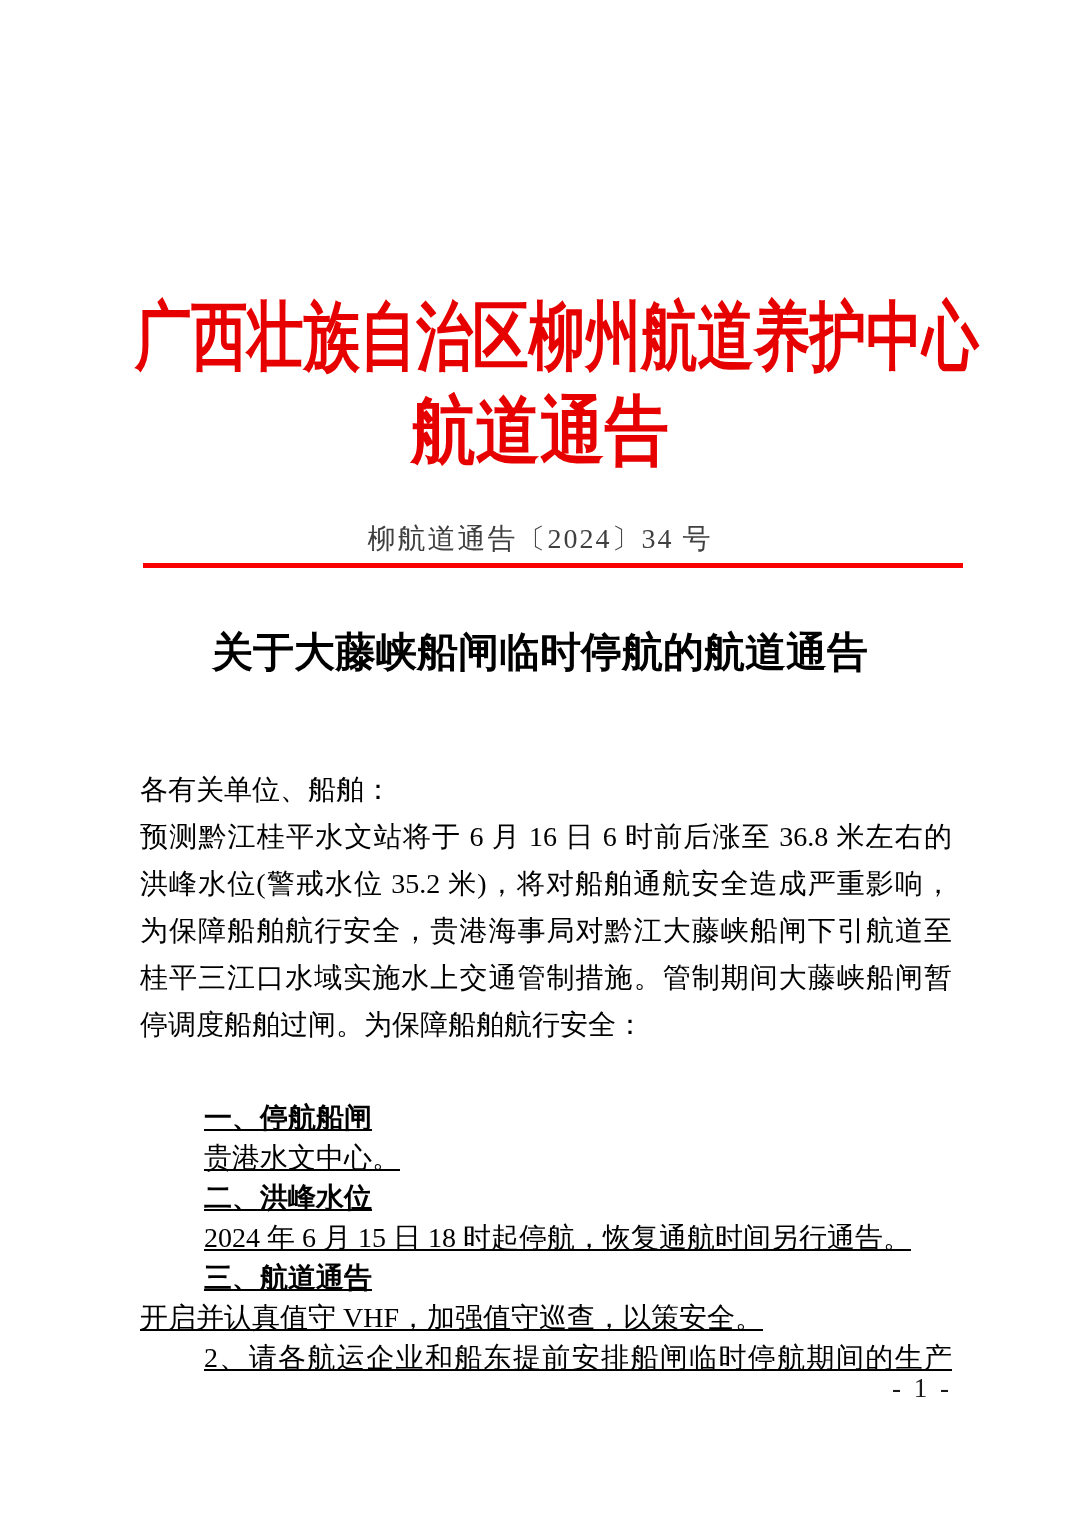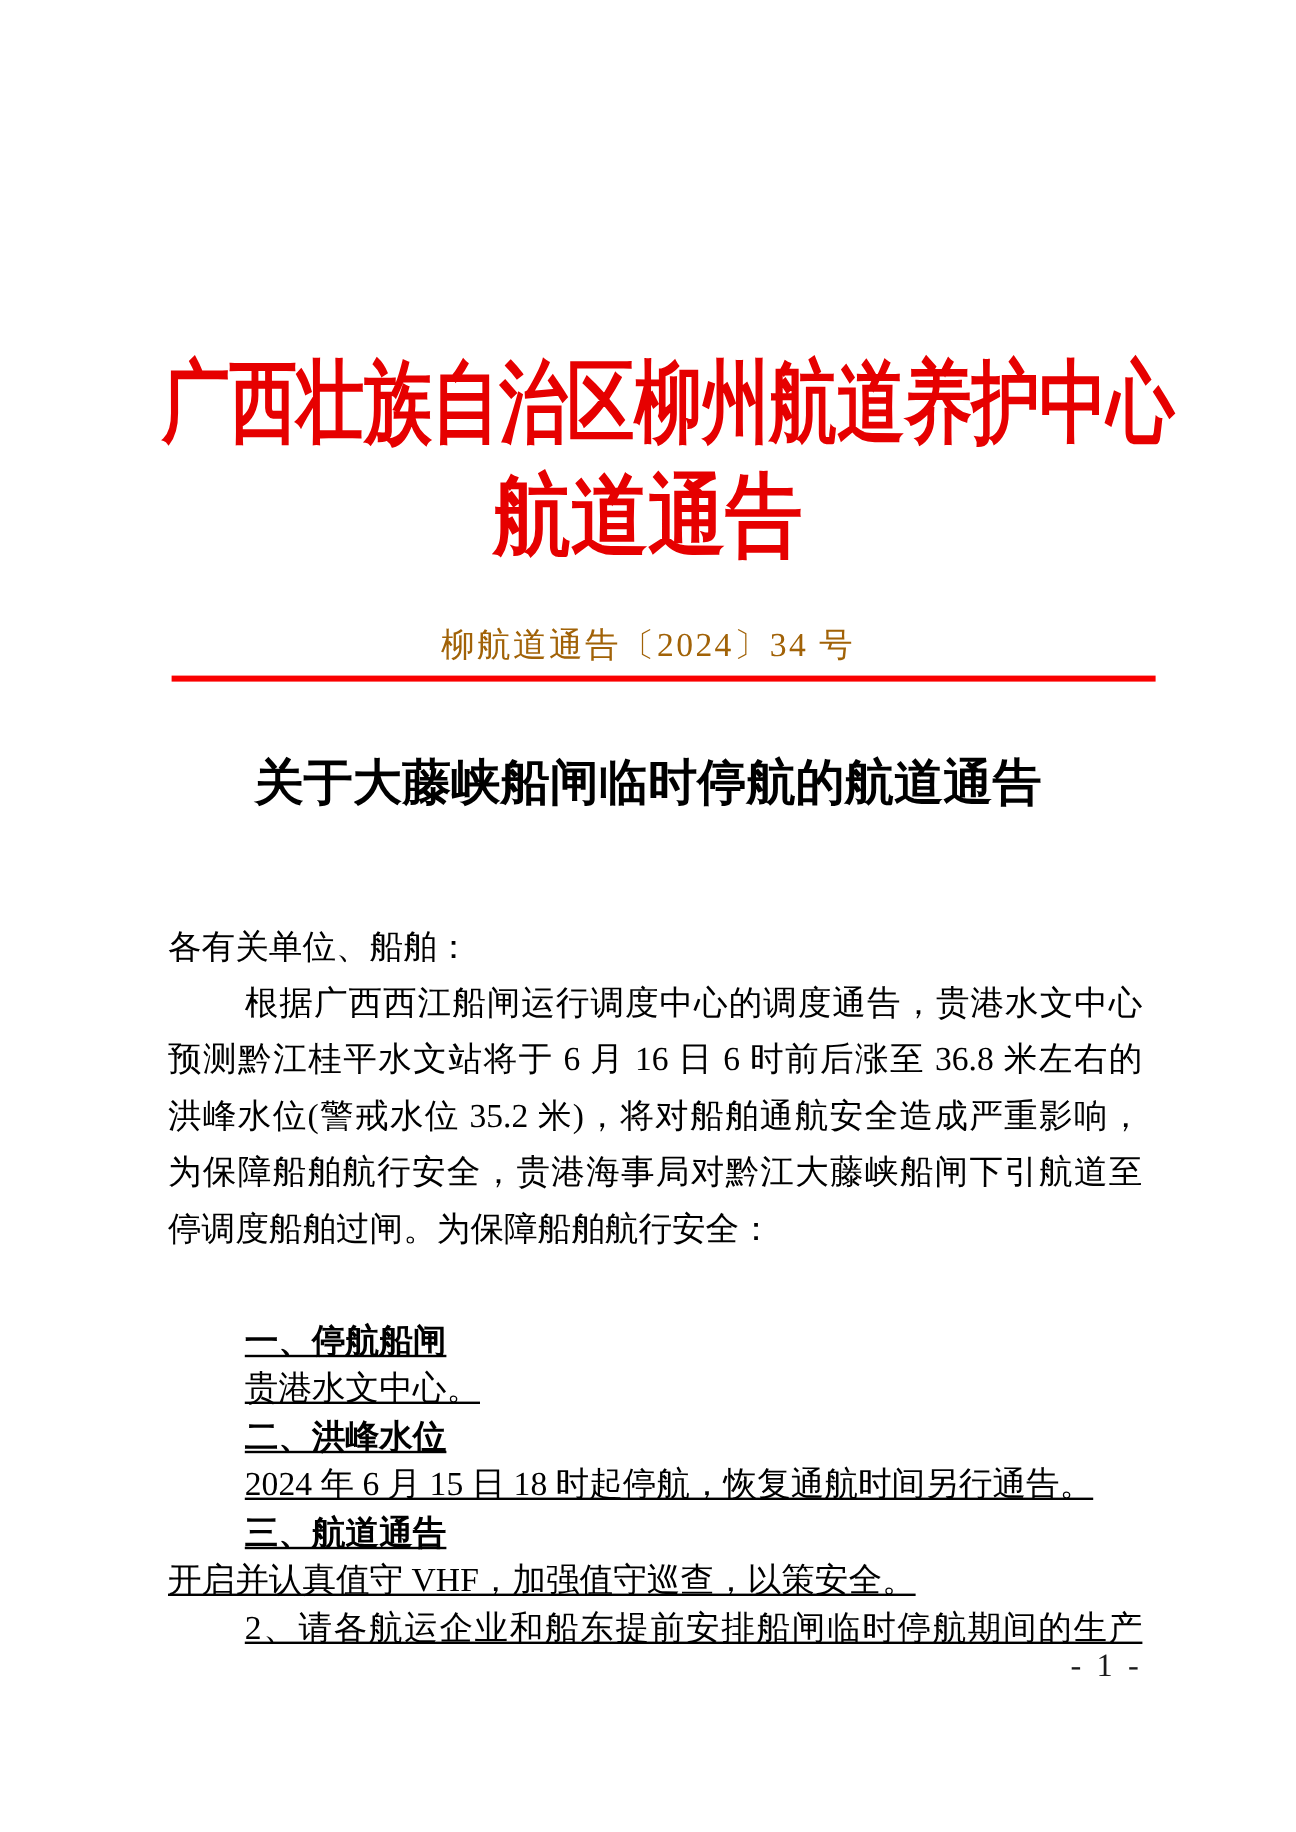--- a/index.html
+++ b/index.html
@@ -29,21 +29,21 @@
     transform:scaleX(0.87);transform-origin:540px 50%;
     white-space:nowrap;
     font-family:"Liberation Serif","DejaVu Serif",serif;
   }
   
   .doc-number{
     position:absolute;top:522px;left:0;width:1080px;
     text-align:center;
     font-size:28px;line-height:34px;
     letter-spacing:2px;
-    color:#a16207;
+    color:#404040;
   }
   
   .red-rule{
     position:absolute;top:563px;left:143px;
     width:820px;height:5px;
     background:var(--rule-red,#fa0000);
   }
   
   .notice-title{
     position:absolute;top:626px;left:0;width:1080px;
@@ -87,24 +87,24 @@
   <div class="org-title-line2">航道通告</div>
 
   <div class="doc-number">柳航道通告〔2024〕34 号</div>
 
   <div class="red-rule"></div>
 
   <div class="notice-title">关于大藤峡船闸临时停航的航道通告</div>
 
   <div class="body-block block-a">
     <div class="line">各有关单位、船舶：</div>
-    <div class="line indent fill">根据广西西江船闸运行调度中心的调度通告，贵港水文中心</div>
     <div class="line fill">预测黔江桂平水文站将于 6 月 16 日 6 时前后涨至 36.8 米左右的</div>
     <div class="line fill">洪峰水位(警戒水位 35.2 米)，将对船舶通航安全造成严重影响，</div>
     <div class="line fill">为保障船舶航行安全，贵港海事局对黔江大藤峡船闸下引航道至</div>
+    <div class="line fill">桂平三江口水域实施水上交通管制措施。管制期间大藤峡船闸暂</div>
     <div class="line">停调度船舶过闸。为保障船舶航行安全：</div>
   </div>
 
   <div class="body-block block-b">
     <div class="line indent heading">一、停航船闸</div>
     <div class="line indent">贵港水文中心。</div>
     <div class="line indent heading">二、洪峰水位</div>
     <div class="line indent">2024 年 6 月 15 日 18 时起停航，恢复通航时间另行通告。</div>
     <div class="line indent heading">三、航道通告</div>
     <div class="line">开启并认真值守 VHF，加强值守巡查，以策安全。</div>

